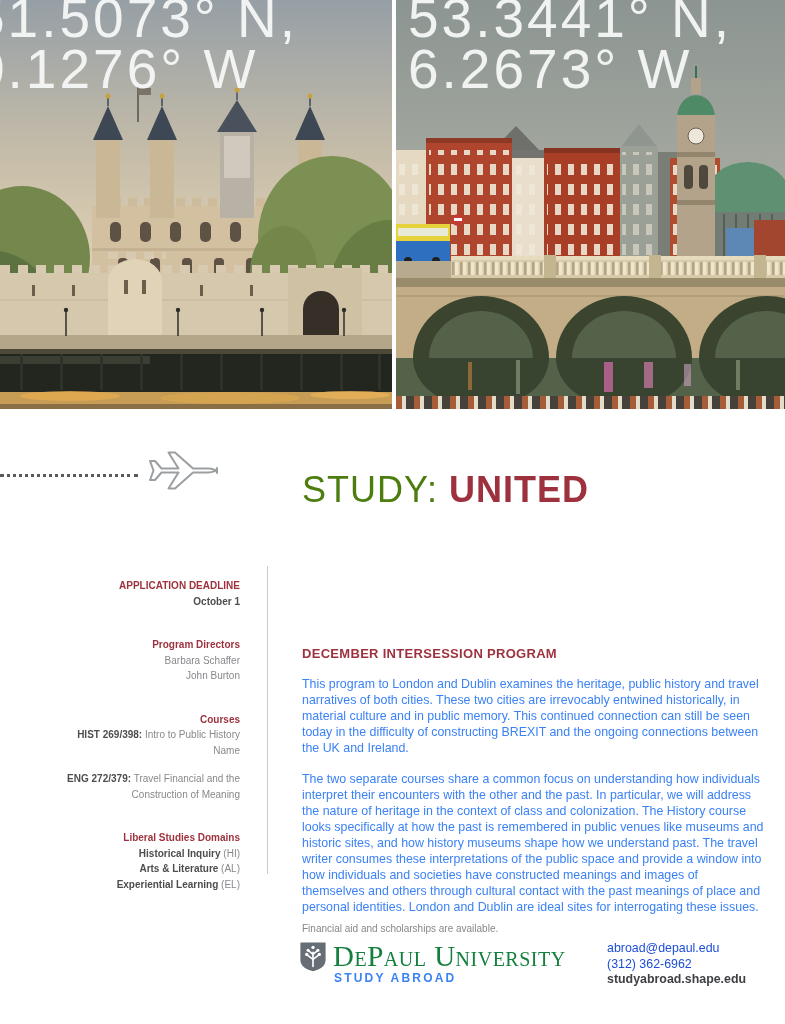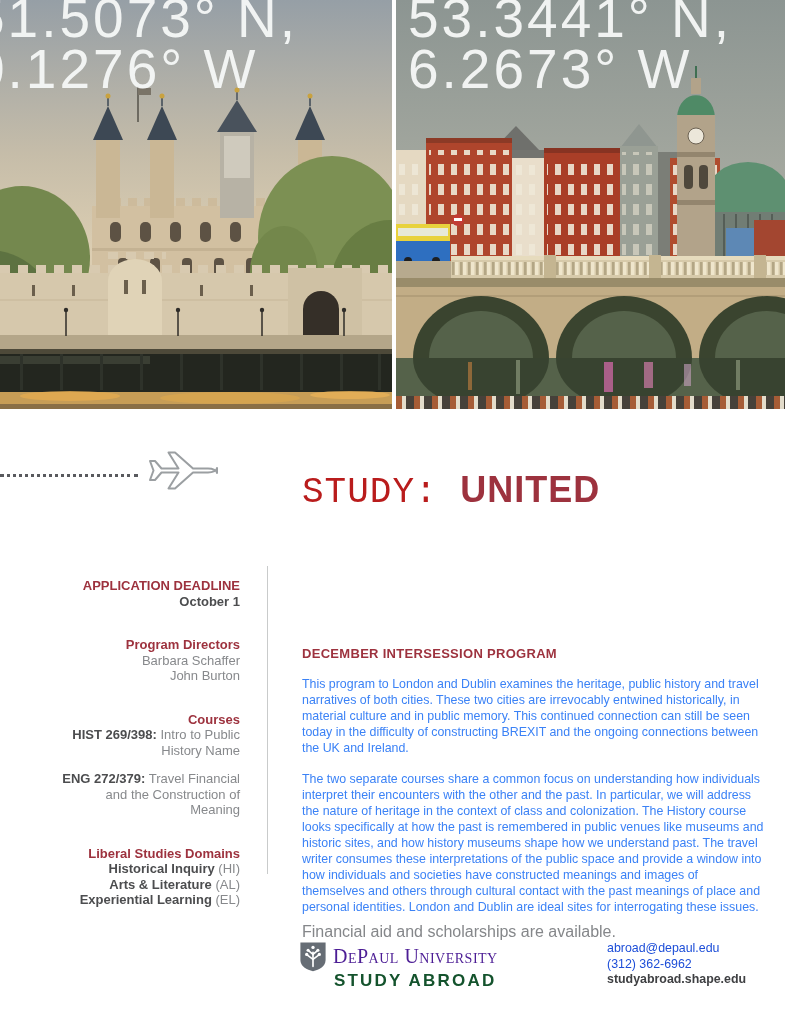--- a/index.html
+++ b/index.html
@@ -20,49 +20,49 @@
     white-space:nowrap;
   }
   .coords-left  { left:-26px; }
   .coords-right { left:408px; }
   
   .dotted-path { position:absolute; left:0; top:474px; width:138px; border-top:3px dotted #595a5e; }
   .plane { position:absolute; left:146px; top:446px; width:76px; height:54px; }
   
   .title-block { position:absolute; left:302px; top:462px; width:470px; }
   .title-line { font-size:36px; line-height:55px; letter-spacing:1px; white-space:nowrap; }
-  .title-prefix { color:#b91c1c; font-weight:400;font-family:Liberation Mono, monospace; }
+  .title-prefix { color:#4d7c0f; font-weight:400; }
   .title-accent { color:#9d323e; font-weight:700; }
   .subtitle { position:absolute; left:302px; top:576px; width:410px;
     font-size:20.5px; line-height:30px; color:#6e6f72; font-weight:400; }
   
   .sidebar { position:absolute; left:0; top:578px; width:240px; padding-left:55px;
-    text-align:right; font-size:13px; line-height:15.5px; }
+    text-align:right; font-size:10px; line-height:15.5px; }
   .side-section { margin-bottom:28px; }
   .side-label { color:#9d323e; font-weight:700; }
   .side-strong { color:#4c4d4f; font-weight:700; }
   .side-text { color:#87898c; }
   .side-gap { margin-bottom:13px; }
   .divider { position:absolute; left:267px; top:566px; width:1px; height:308px; background:#c9cbcb; }
   
   .program-label { position:absolute; left:302px; top:646px;
     color:#9d323e; font-weight:700; font-size:13px; letter-spacing:0.3px; }
   .para { position:absolute; left:302px; width:462px;
     color:#3b82f6; font-size:12.4px; line-height:16px; }
   .para-1 { top:676px; }
   .para-2 { top:771px; }
   .financial-note { position:absolute; left:302px; top:923px;
-    color:#85878a; font-size:16px; }
+    color:#85878a; font-size:10px; }
   
   .logo-shield { position:absolute; left:299px; top:941px; width:28px; height:31px; }
   .logo-text { position:absolute; left:333px; top:941px;
     font-family:"Liberation Serif", serif; font-variant:small-caps;
-    font-size:20px; line-height:30px; color:#4c1d95; letter-spacing:0.5px; white-space:nowrap;text-align:center; }
+    font-size:29px; line-height:30px; color:#15803d; letter-spacing:0.5px; white-space:nowrap;text-align:center; }
   .logo-sub { position:absolute; left:334px; top:971px;
-    font-size:17px; font-weight:700; letter-spacing:2.2px; color:#14532d; }
+    font-size:12px; font-weight:700; letter-spacing:2.2px; color:#3b82f6; }
   .contact { position:absolute; left:607px; top:941px; font-size:12.4px; line-height:15.5px; }
   .contact-line { color:#1d4ed8; }
   .contact-strong { color:#3f4043; font-weight:700; }
 </style>
 </head>
 <body>
 
 <div class="page">
 
   <div class="photo photo-left">

